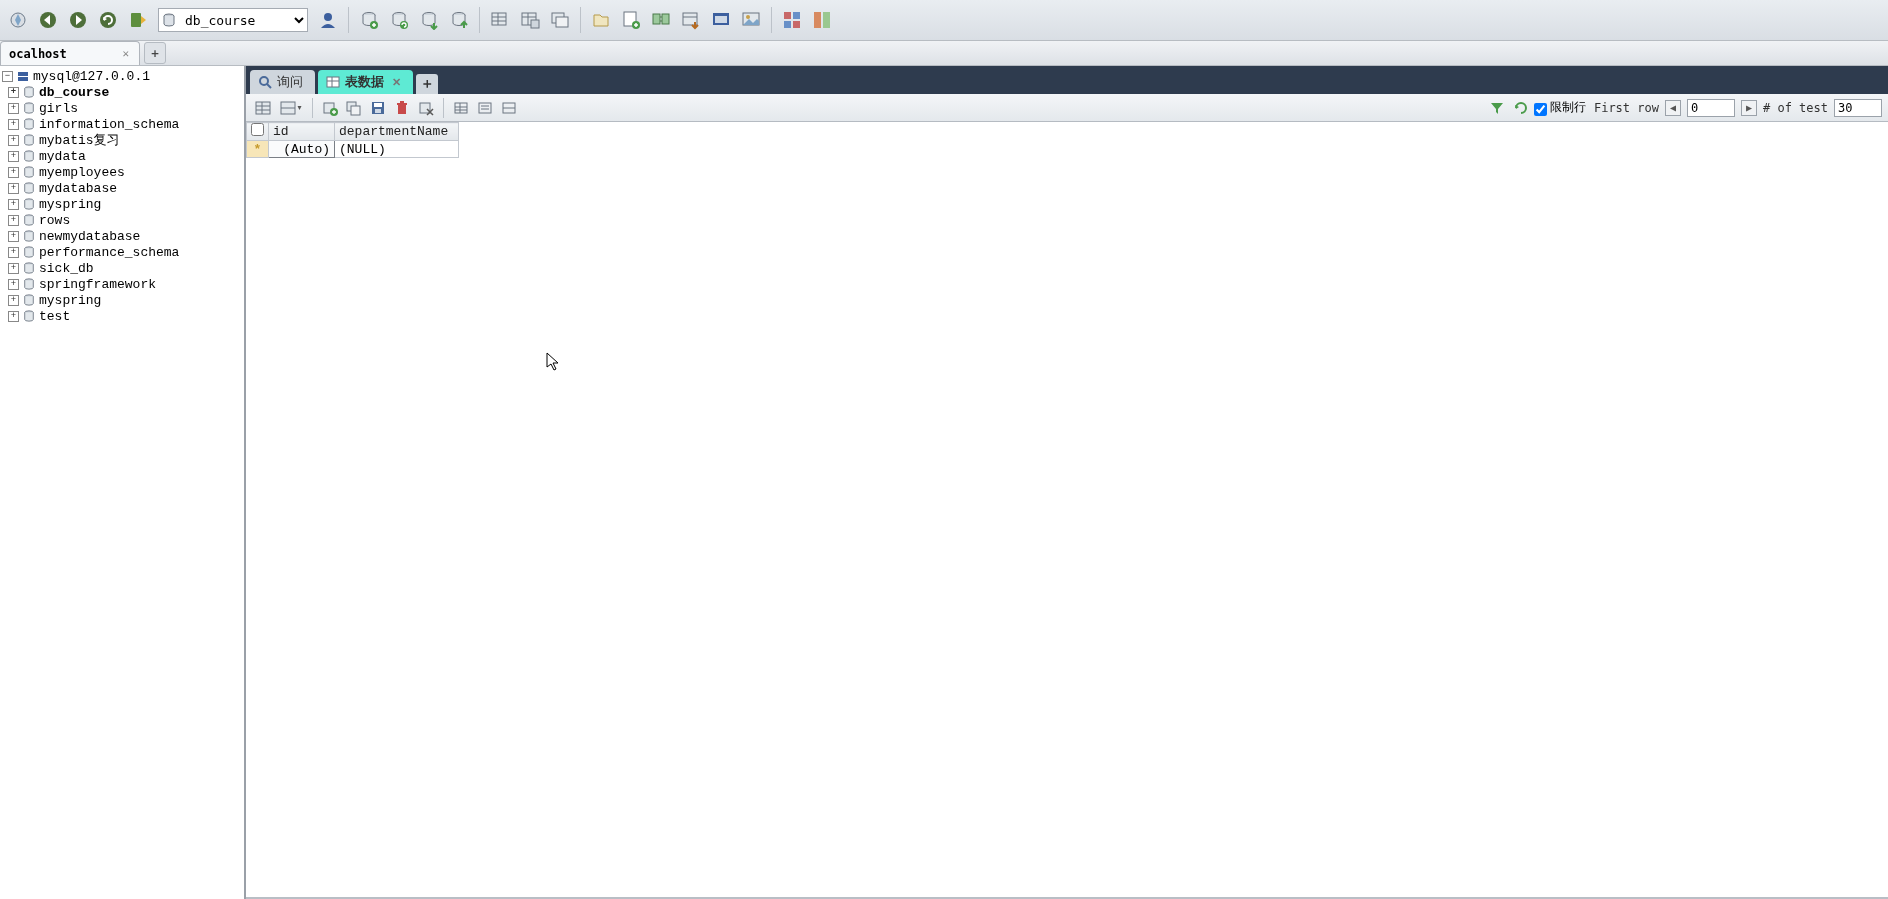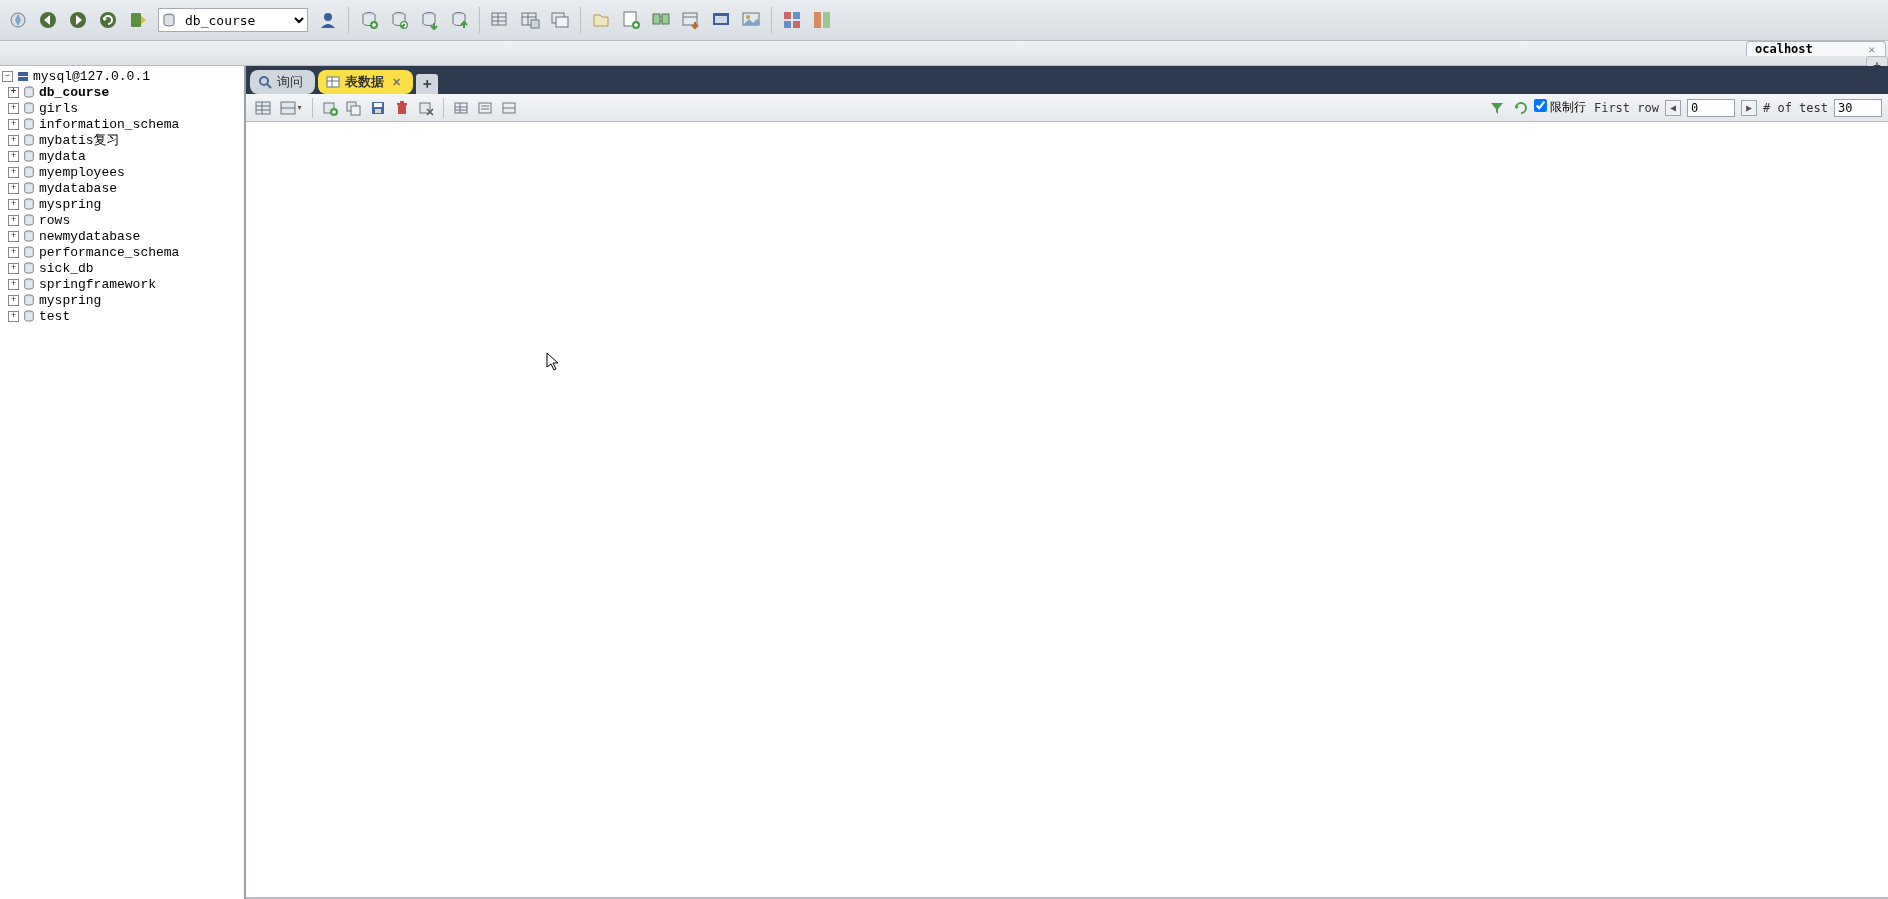--- a/index.html
+++ b/index.html
@@ -33,21 +33,21 @@
   }
   .db-selector .icon { width:20px; display:flex; align-items:center; justify-content:center;}
   .db-selector select {
     border:none; height:22px; width:128px; font-family:Consolas,monospace; font-size:13px;
     padding-left:2px; outline:none; background:#fff;
   }
 
   
   .conn-strip {
     height:25px; background:linear-gradient(#f0f2f5,#dde1e6);
-    border-bottom:1px solid #b7bcc2; display:flex; align-items:flex-end;flex-direction:column;
+    border-bottom:1px solid #b7bcc2; display:flex; align-items:flex-end;
   }
   .conn-tab {
     height:24px; min-width:140px; padding:0 8px; border:1px solid #b0b5bc;
     border-bottom:none; border-top-left-radius:4px; border-top-right-radius:4px;
     background:#f6f8fa; display:flex; align-items:center; justify-content:space-between;
     font-family:Consolas,monospace; font-weight:bold; margin-right:2px; cursor:pointer;
   }
   .conn-tab .x { color:#888; font-size:11px; cursor:pointer; padding:0 2px;}
   .conn-add {
     width:22px; height:22px; background:#dfe3e8; border:1px solid #b5bbc2;
@@ -79,45 +79,44 @@
   
   .inner-tabstrip {
     height:28px; background:#2e3b4e; display:flex; align-items:flex-end;
     padding-left:4px;
   }
   .inner-tab {
     height:24px; padding:0 12px 0 8px; display:flex; align-items:center;
     border-top-left-radius:4px; border-top-right-radius:4px; margin-right:3px;
     font-family:"Microsoft YaHei",SimSun,sans-serif; font-size:13px; cursor:pointer;
     color:#333;
-    border-radius:8px;
   }
   .inner-tab .tic { margin-right:5px; display:flex; }
   .inner-tab.inactive { background:#cfd6dd; }
-  .inner-tab.active { background:#fde047; font-weight:bold; }
+  .inner-tab.active { background:#5eead4; font-weight:bold; }
   .inner-tab .x { margin-left:8px; color:#777; font-size:11px; cursor:pointer;}
   .inner-tab-add {
     width:22px; height:20px; background:#cfd6dd; border-top-left-radius:3px; border-top-right-radius:3px;
     display:flex; align-items:center; justify-content:center; color:#333; font-weight:bold; cursor:pointer;
     font-size:14px;
   }
 
   
   .table-toolbar {
     height:28px; background:linear-gradient(#f4f6f8,#e4e8ec);
     border-bottom:1px solid #b5bbc2; display:flex; align-items:center;
     padding:0 6px; gap:2px;
   }
   .tt-btn { width:22px; height:22px; display:flex; align-items:center; justify-content:center; border:1px solid transparent; border-radius:2px; cursor:pointer;}
   .tt-sep { width:1px; height:20px; background:#bcc2c9; margin:0 4px;}
   .tt-spacer{ flex:1; }
   .tt-pager { display:flex; align-items:center; gap:6px; font-family:Consolas,monospace; font-size:12px; color:#333; }
   .tt-pager input[type="text"]{ width:48px; height:18px; border:1px solid #9ba2aa; font-family:Consolas,monospace; font-size:12px; padding:0 3px;}
   .tt-pager .arrow { width:16px; height:16px; border:1px solid #9ba2aa; background:#f0f2f4; display:flex; align-items:center; justify-content:center; cursor:pointer; font-size:10px; color:#555;}
-  .tt-check { display:flex; align-items:flex-start; gap:3px; margin-right:6px;}
+  .tt-check { display:flex; align-items:flex-end; gap:3px; margin-right:6px;}
   .tt-check input{ width:13px; height:13px; }
 
   
   .grid-wrap { flex:1; overflow:auto; background:#ffffff; }
   table.grid { border-collapse:collapse; font-family:Consolas,"Courier New",monospace; font-size:13px; }
   table.grid th, table.grid td {
     border:1px solid #c3c8cf; height:17px; padding:0 4px; text-align:left;
   }
   table.grid thead th {
     background:linear-gradient(#f3f5f7,#e3e7eb); font-weight:normal; color:#222;
@@ -594,20 +593,36 @@
         <span>First row</span>
         <span class="arrow">◀</span>
         <input type="text" value="0" style="">
         <span class="arrow">▶</span>
         <span># of test</span>
         <input type="text" value="30" style="">
       </div>
     </div>
 
     <div class="grid-wrap" style="position:relative;">
+      <table class="grid">
+        <thead>
+          <tr>
+            <th class="cb-h"><input type="checkbox" style=""></th>
+            <th style="width:66px;">id</th>
+            <th style="width:124px;">departmentName</th>
+          </tr>
+        </thead>
+        <tbody id="grid-body">
+            <tr class="new">
+              <td class="row-h">*</td>
+              <td class="id-cell">(Auto)</td>
+              <td class="name-cell">(NULL)</td>
+            </tr>
+          </tbody>
+      </table>
 
       <svg class="cursor-svg" style="left:300px; top:230px;" width="16" height="22">
         <path d="M1 1 L1 15 L5 12 L8 18 L10 17 L7 11 L12 11 Z" fill="#fff" stroke="#000" stroke-width="1"></path>
       </svg>
     </div>
 
   </div>
 </div>
 
 </body></html>

